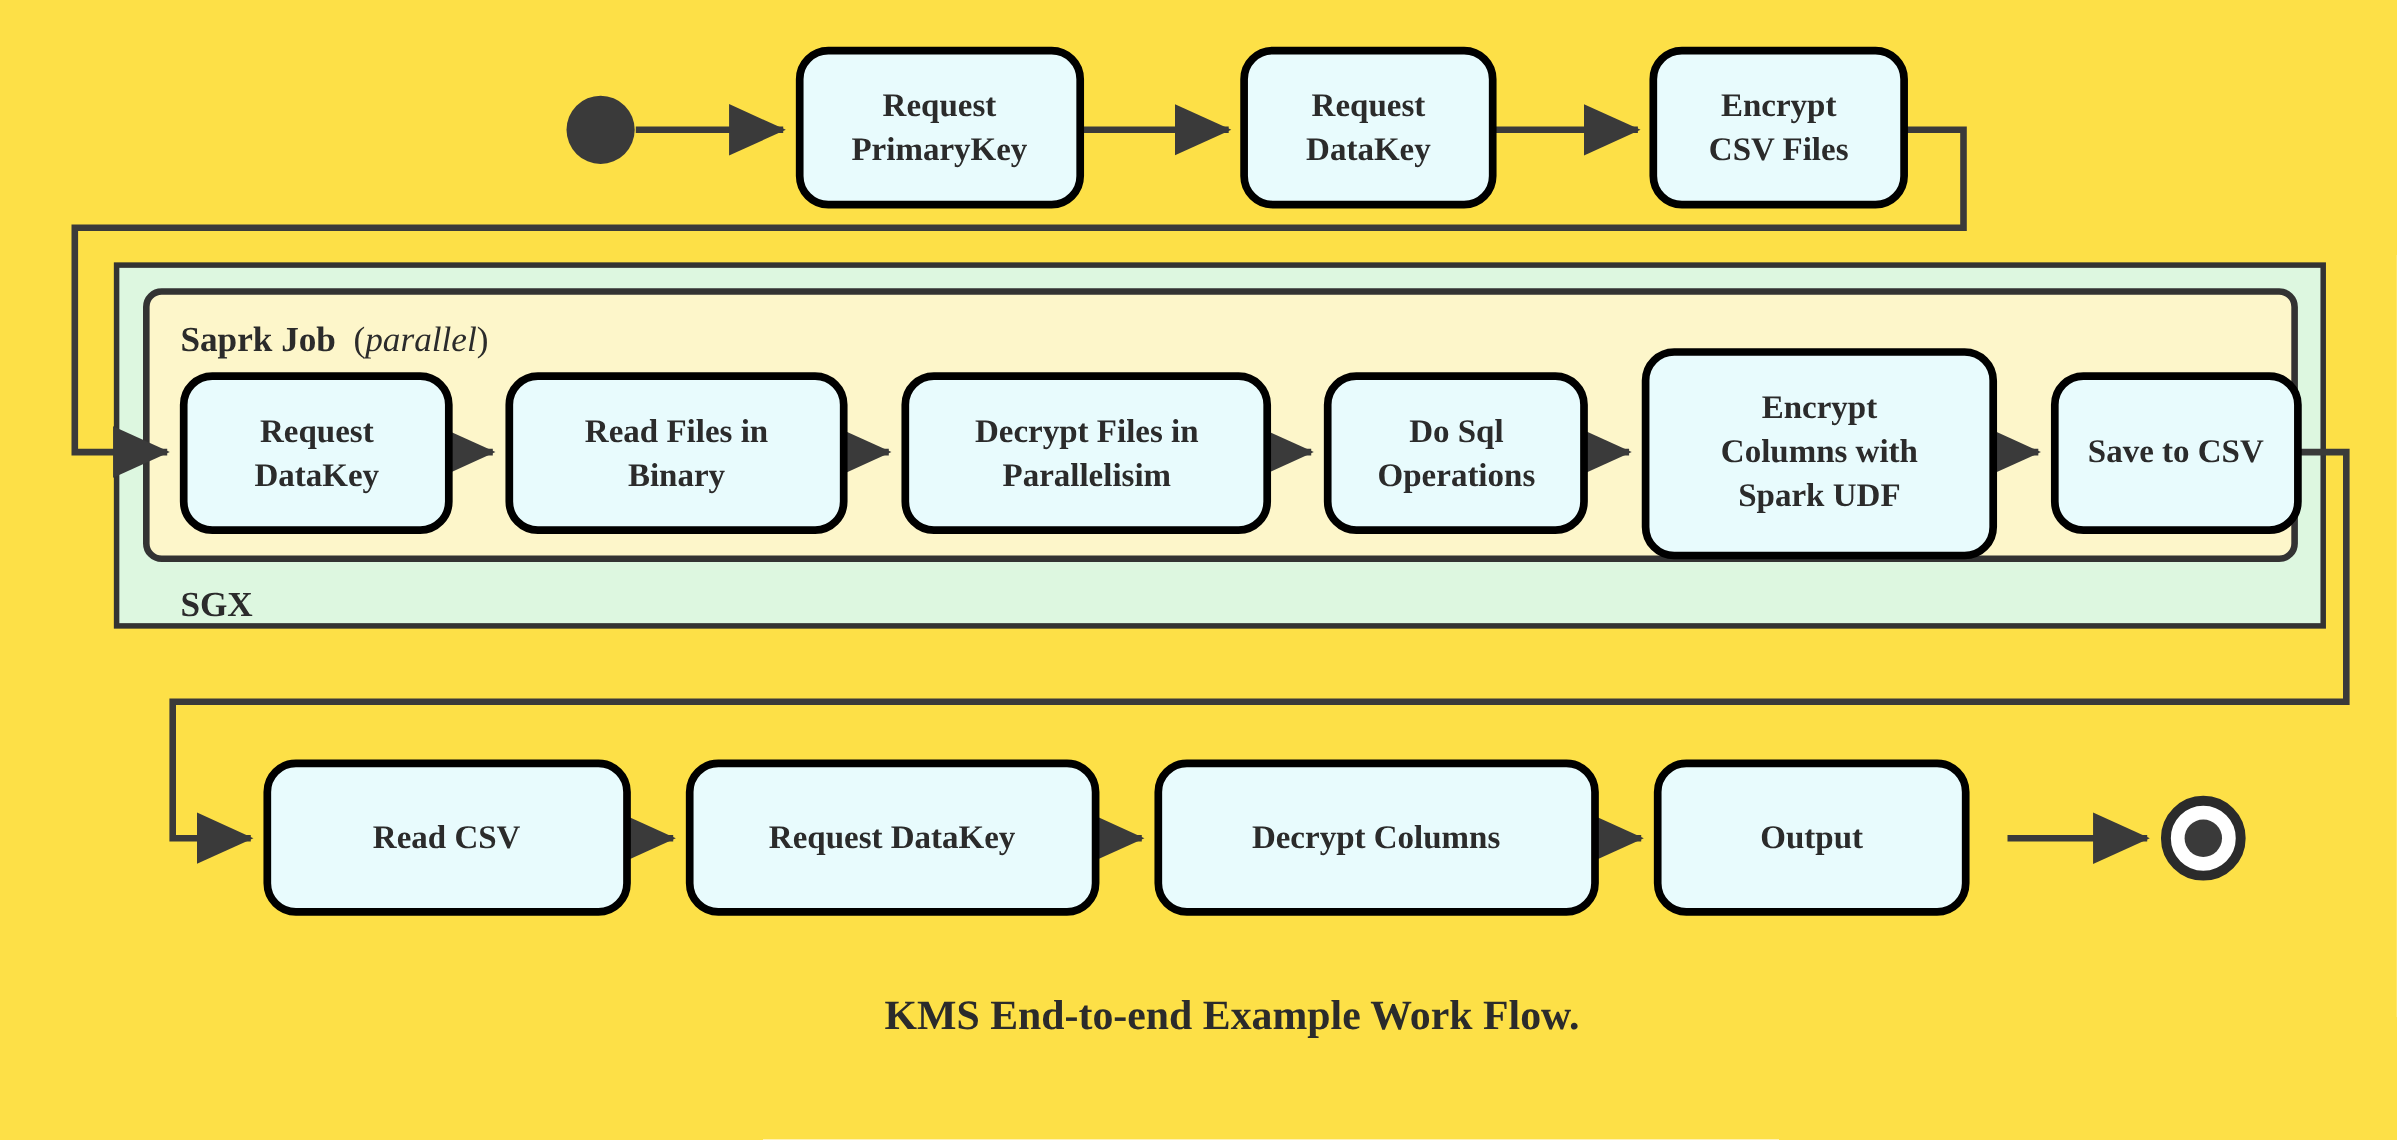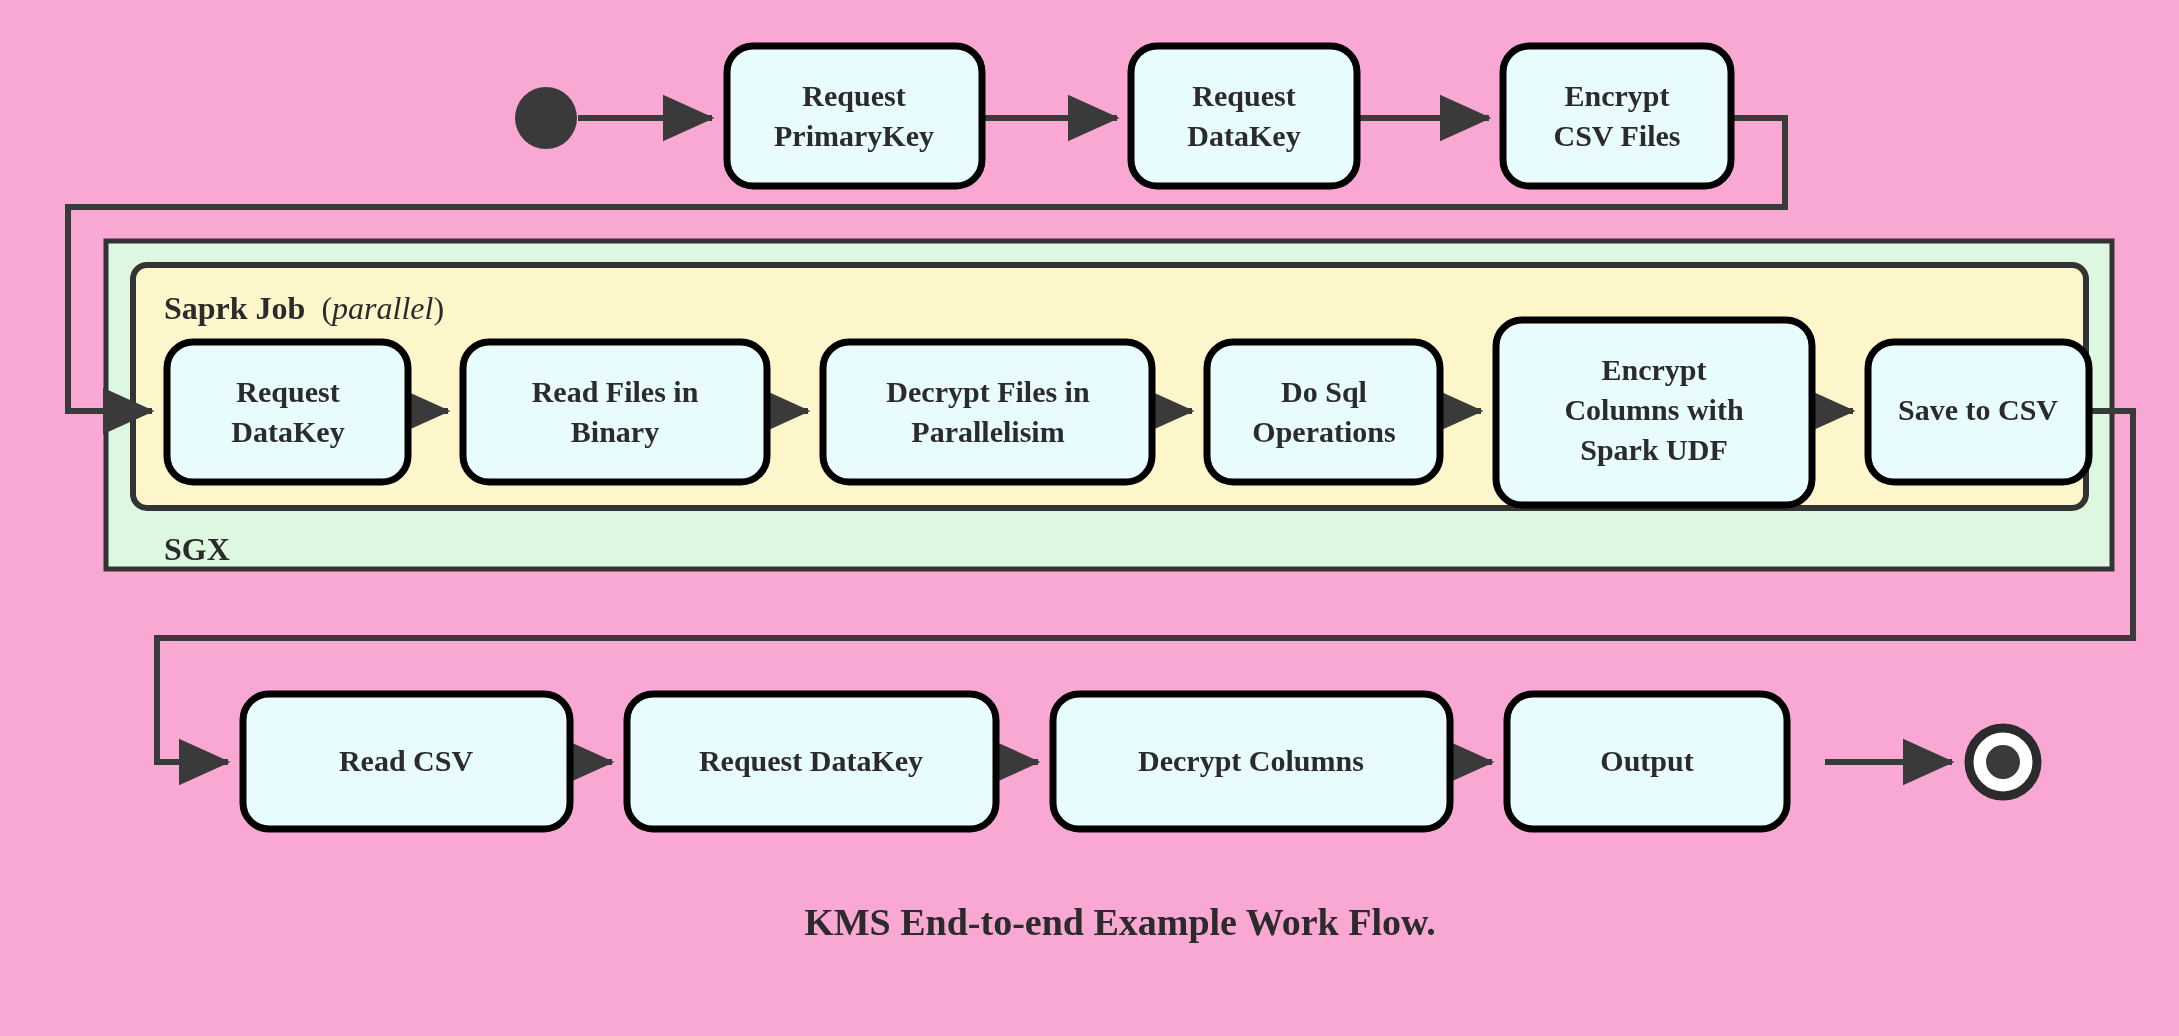--- a/index.html
+++ b/index.html
@@ -10,21 +10,21 @@
   body {
     width: 2179px;
     height: 1036px;
     font-family: "Liberation Serif", "DejaVu Serif", serif;
     overflow: hidden;
   }
   #diagram-root {
     position: relative;
     width: 2179px;
     height: 1036px;
-    background: #f9a8d4;
+    background: #fde047;
   }
   svg#flow-svg {
     display: block;
     width: 2179px;
     height: 1036px;
   }
   .node-text {
     font-family: "Liberation Serif", "DejaVu Serif", serif;
     font-weight: bold;
     font-size: 30px;

